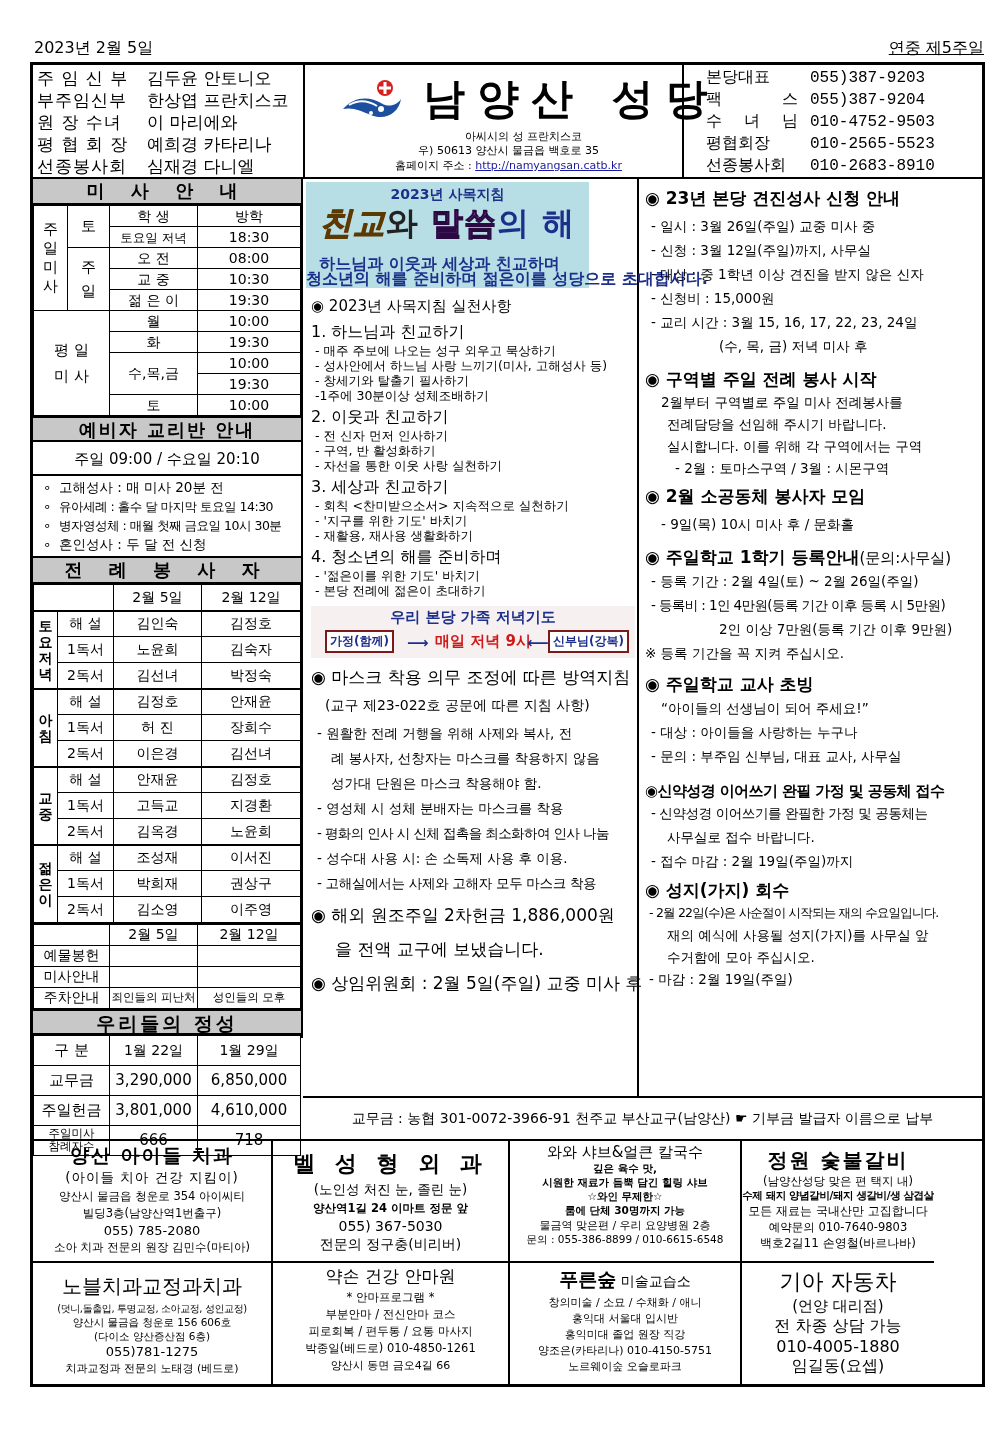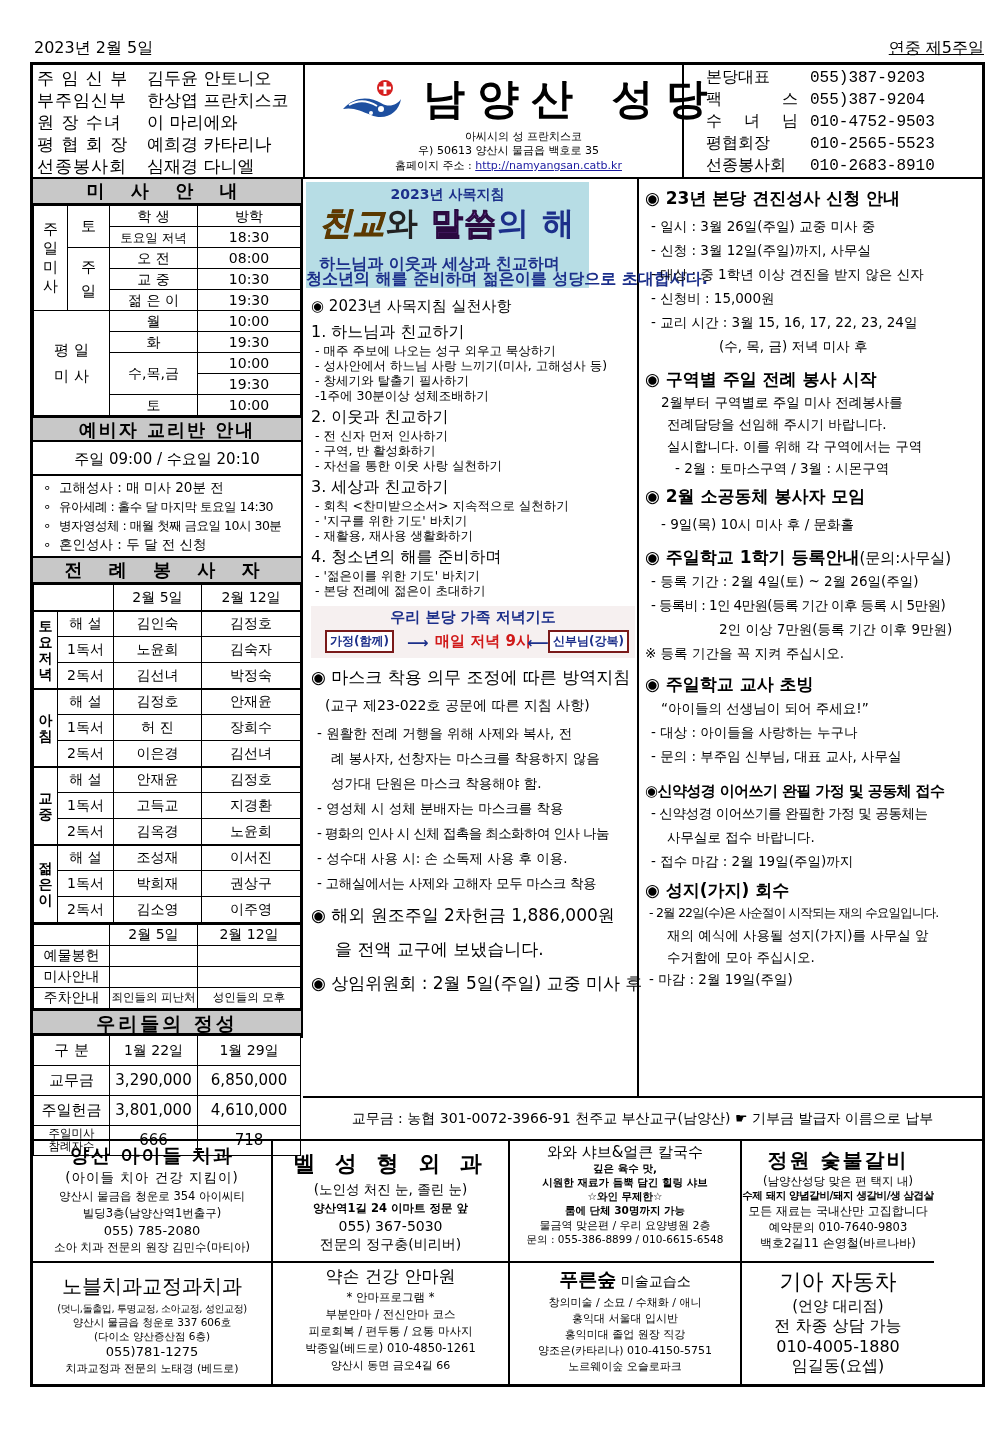--- a/index.html
+++ b/index.html
@@ -533,21 +533,21 @@
       <div class="l" style="font-size:11.5px">(남양산성당 맞은 편 택지 내)</div>
       <div class="l" style="font-size:10.5px;font-weight:bold;letter-spacing:-0.4px">수제 돼지 양념갈비/돼지 생갈비/생 삼겹살</div>
       <div class="l" style="font-size:12px">모든 재료는 국내산만 고집합니다</div>
       <div class="l" style="font-size:11.5px">예약문의 010-7640-9803</div>
       <div class="l" style="font-size:12px">백호2길11   손영철(바르나바)</div>
     </div>
 
     <div class="ad r2 c1" style="padding-top:10px">
       <div class="t" style="font-size:20px;font-weight:normal">노블치과교정과치과</div>
       <div class="l" style="font-size:10px;margin-top:2px;letter-spacing:-0.4px">(덧니,돌출입, 투명교정, 소아교정, 성인교정)</div>
-      <div class="l" style="font-size:10.5px">양산시 물금읍 청운로 337 606호</div>
+      <div class="l" style="font-size:10.5px">양산시 물금읍 청운로 156 606호</div>
       <div class="l" style="font-size:10.5px">(다이소 양산증산점 6층)</div>
       <div class="l" style="font-size:13px">055)781-1275</div>
       <div class="l" style="font-size:11px;margin-top:2px">치과교정과 전문의 노태경 (베드로)</div>
     </div>
     <div class="ad r2 c2" style="padding-top:2px">
       <div class="t" style="font-size:17px;font-weight:normal">약손 건강 안마원</div>
       <div class="l" style="font-size:11.5px;margin-top:2px">* 안마프로그램 *</div>
       <div class="l" style="font-size:11.5px;margin-top:2px">부분안마 / 전신안마 코스</div>
       <div class="l" style="font-size:11.5px;margin-top:2px">피로회복 / 편두통 / 요통 마사지</div>
       <div class="l" style="font-size:11.5px;margin-top:2px">박종일(베드로) 010-4850-1261</div>

